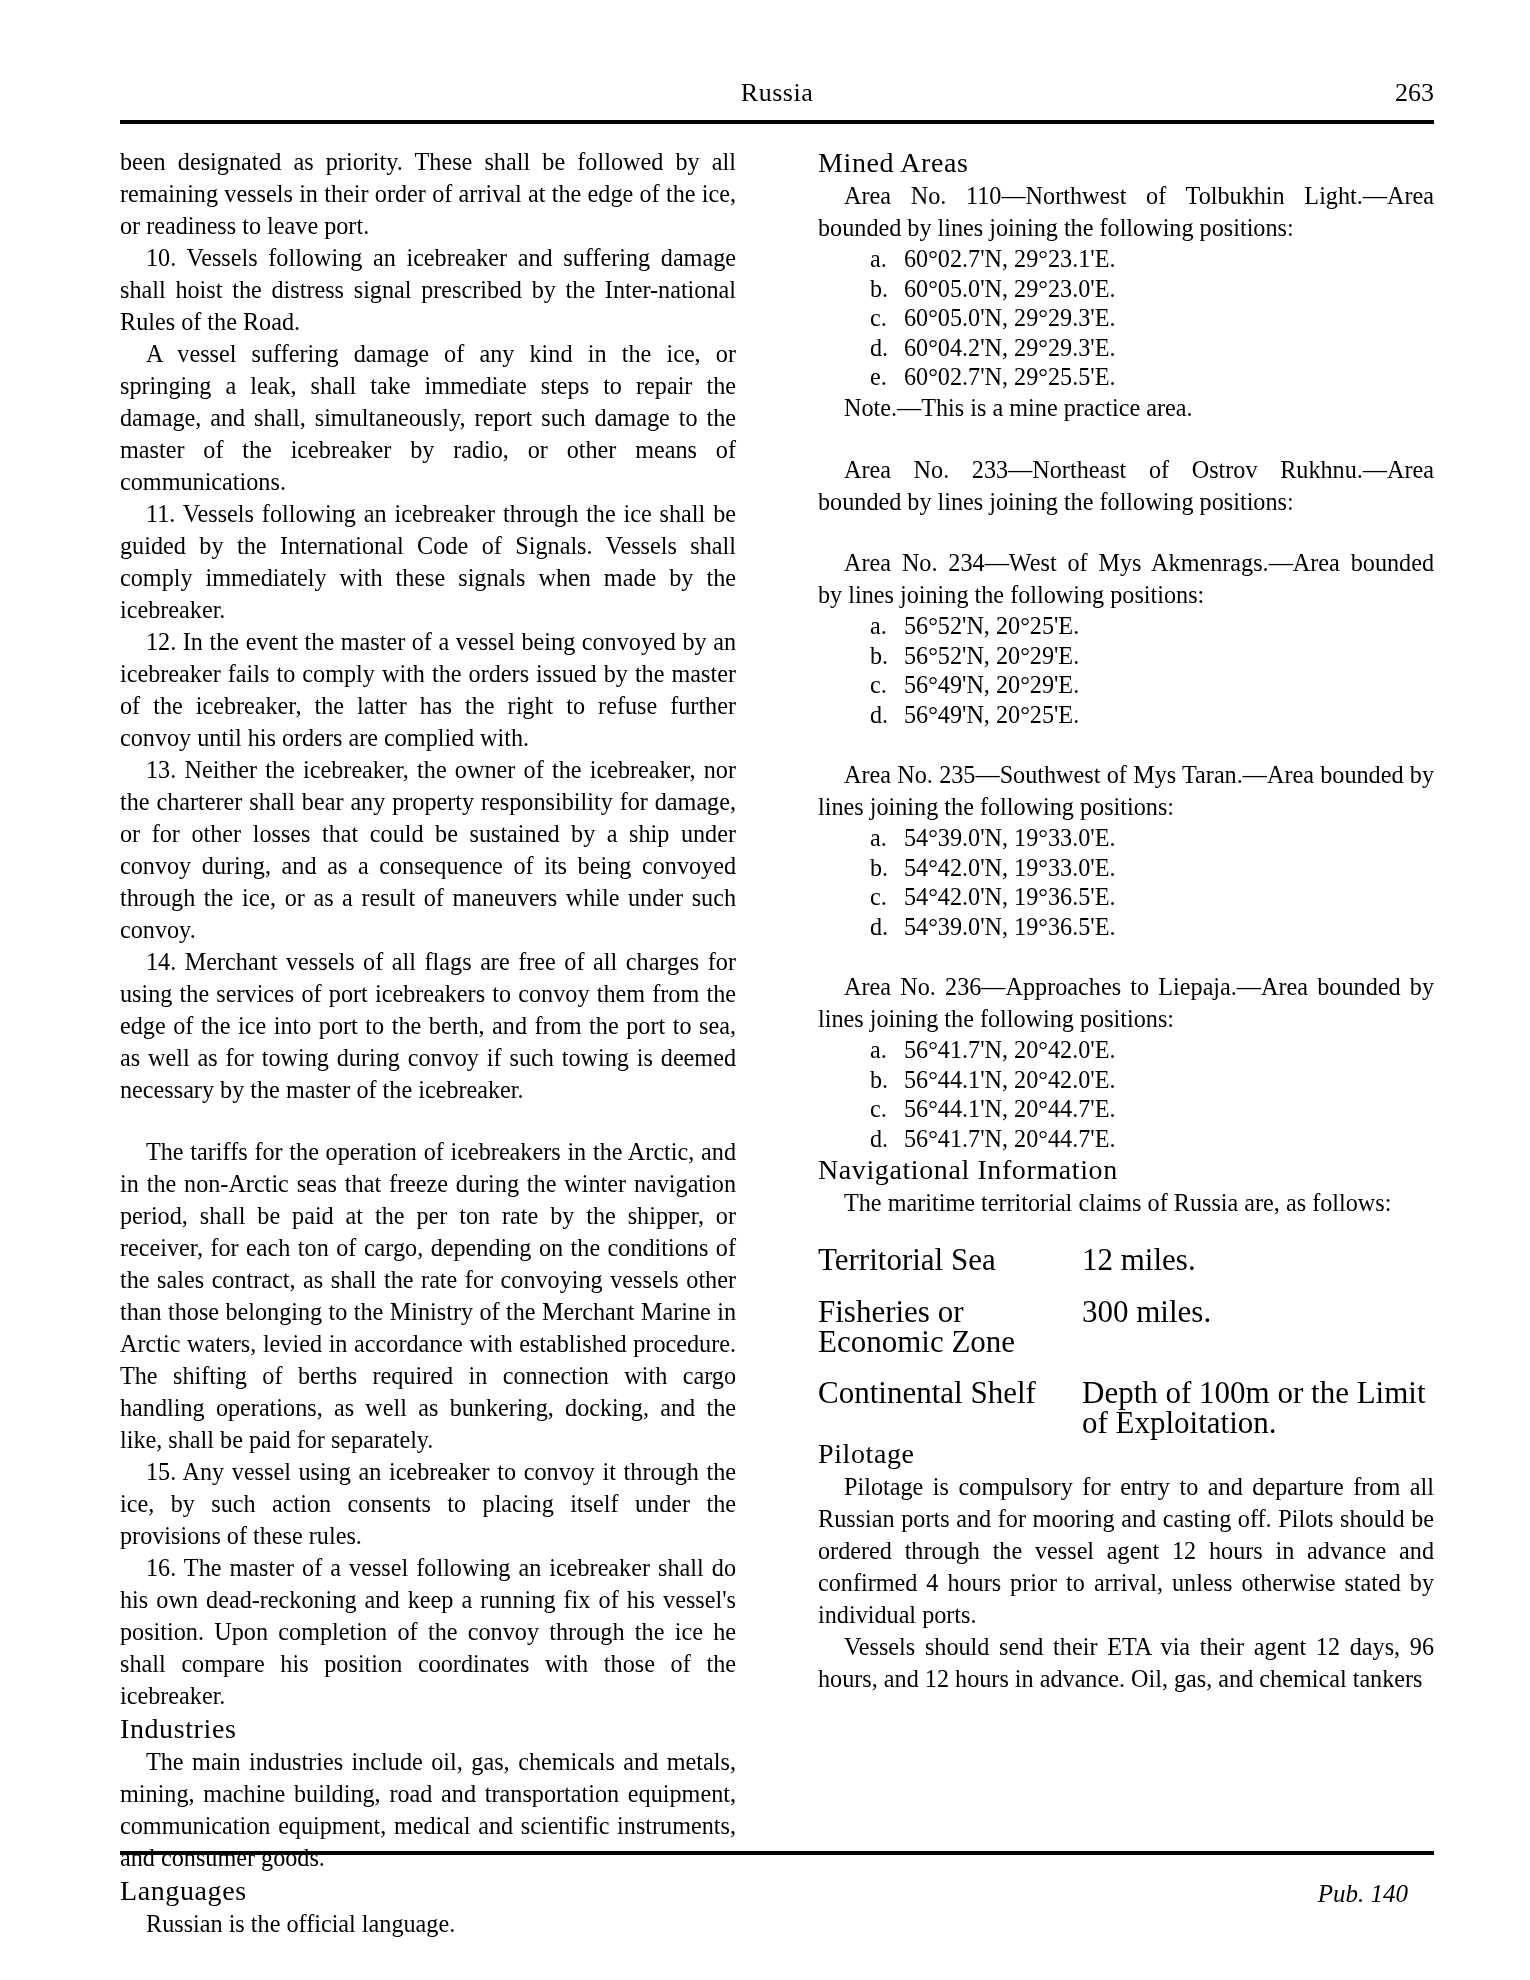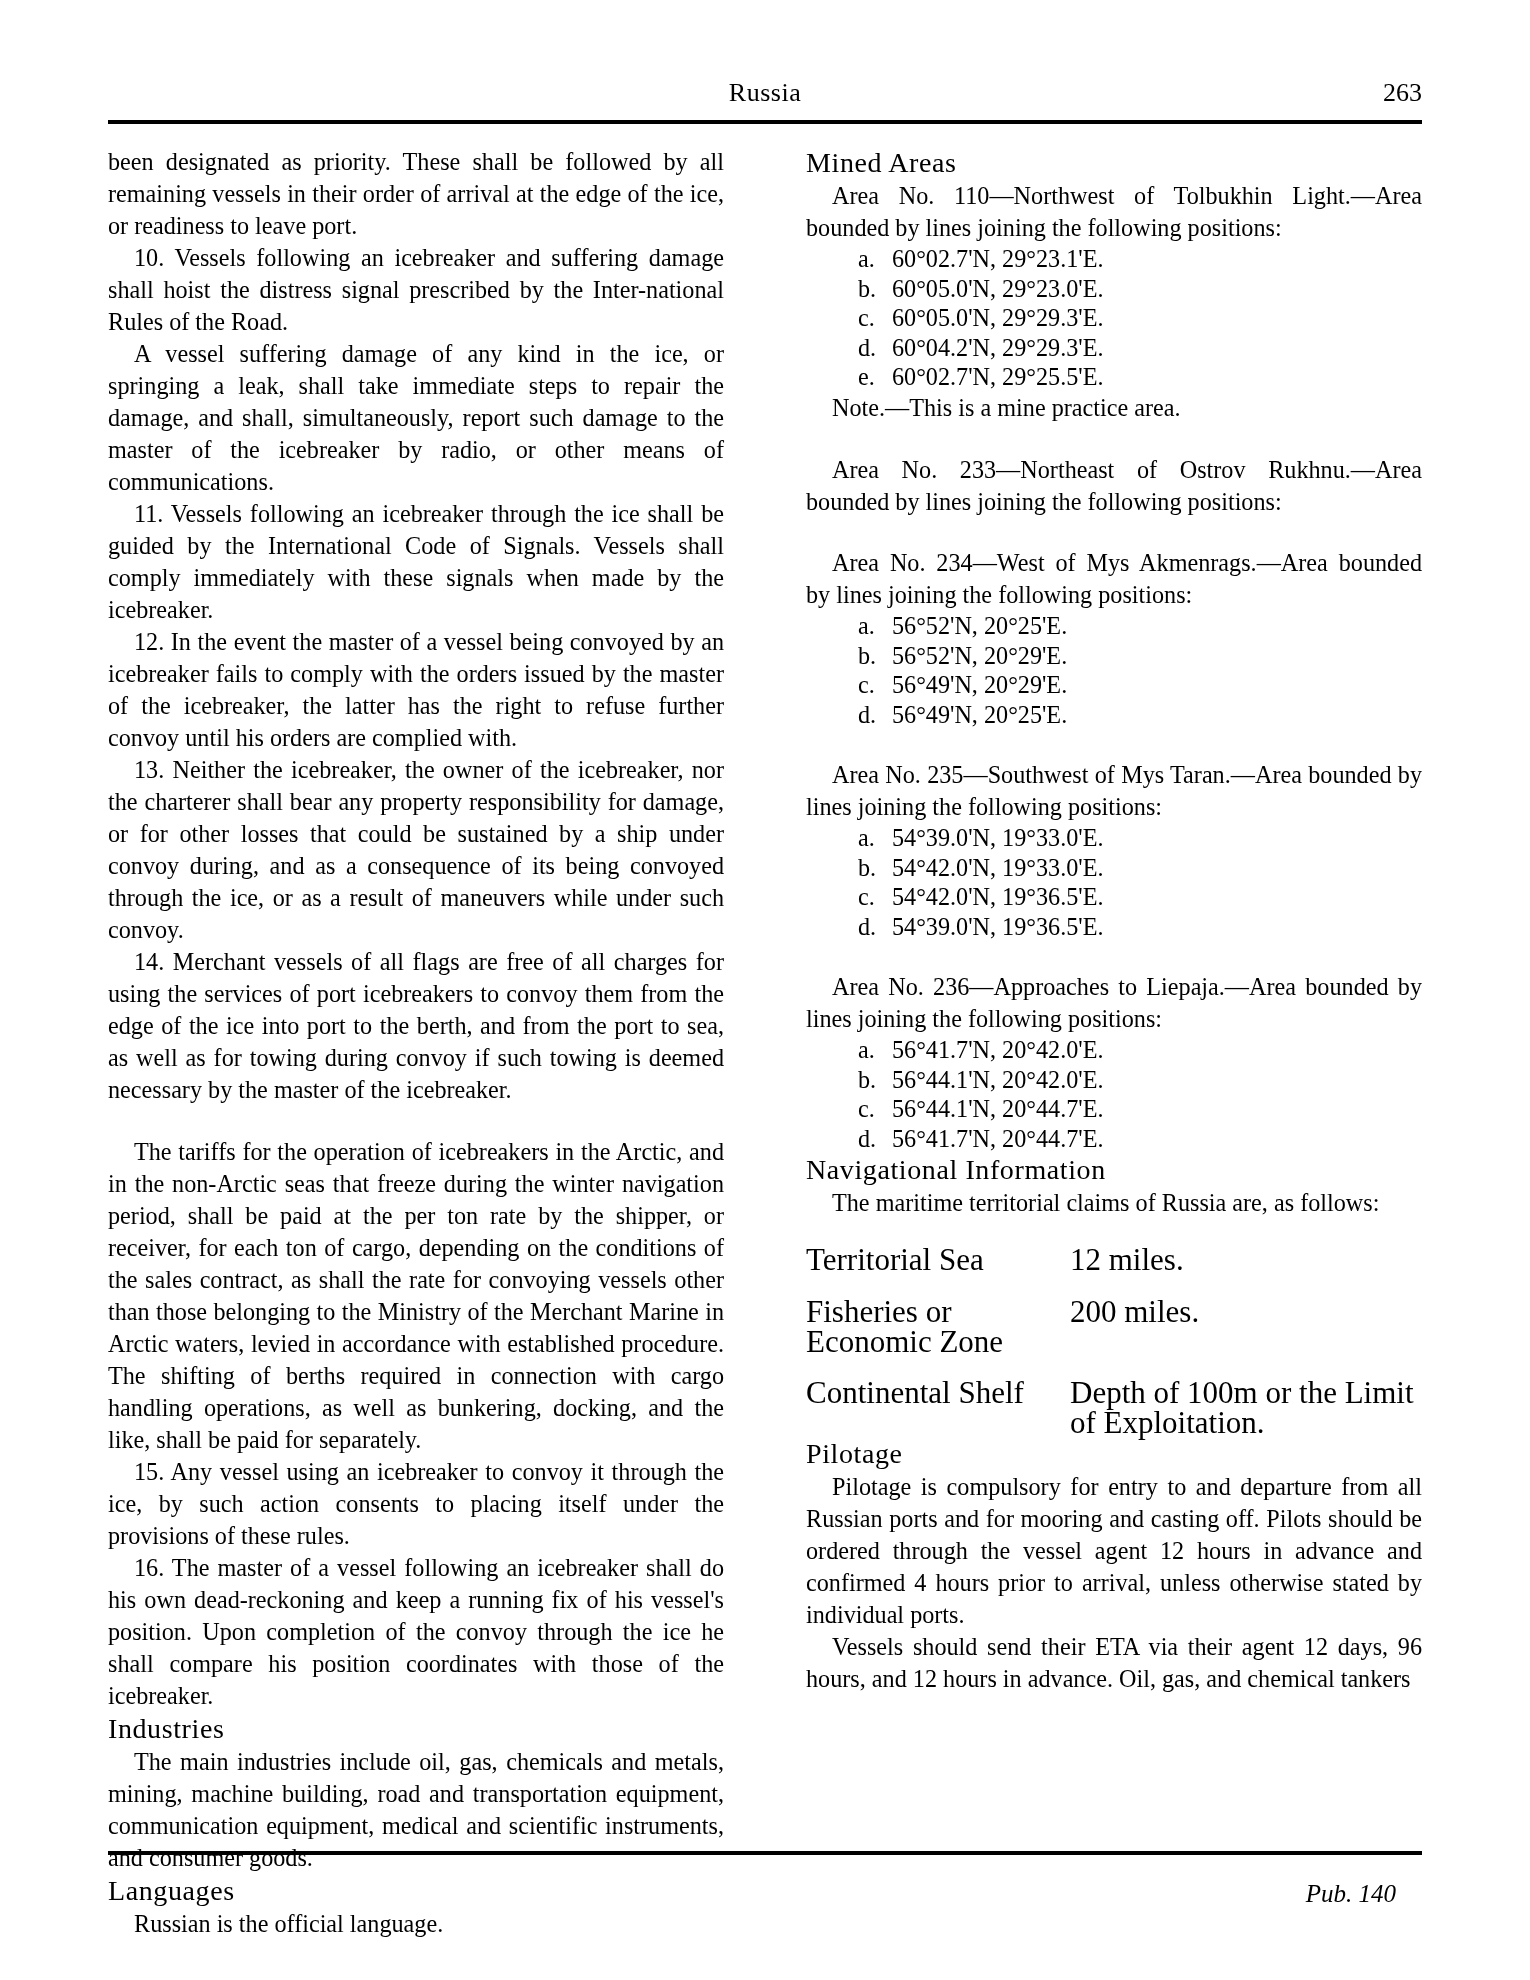--- a/index.html
+++ b/index.html
@@ -11,21 +11,21 @@
     width: 1530px;
     height: 1980px;
     font-family: "Liberation Serif", "DejaVu Serif", serif;
     color: #000000;
     position: relative;
     overflow: hidden;
   }
 
   .page {
     position: absolute;
-    left: 0; top: 0;
+    left: 12px; top: 0;
     width: 1504px;
     height: 1980px;
     box-sizing: border-box;
   }
 
   
   .runhead {
     position: absolute;
     left: 108px;
     top: 78px;
@@ -211,21 +211,21 @@
     <p class="body-p indent">The maritime territorial claims of Russia are, as follows:</p>
 
     <table class="claims">
       <tbody>
         <tr>
           <td class="term">Territorial Sea</td>
           <td class="val">12 miles.</td>
         </tr>
         <tr>
           <td class="term">Fisheries or Economic Zone</td>
-          <td class="val">200 miles.</td>
+          <td class="val">300 miles.</td>
         </tr>
         <tr>
           <td class="term">Continental Shelf</td>
           <td class="val">Depth of 100m or the Limit of Exploitation.</td>
         </tr>
       </tbody>
     </table>
 
     <h2 class="sec sec-space-before sec-space-after">Pilotage</h2>
     <p class="body-p indent">Pilotage is compulsory for entry to and departure from all Russian ports and for mooring and casting off. Pilots should be ordered through the vessel agent 12 hours in advance and confirmed 4 hours prior to arrival, unless otherwise stated by individual ports.</p>

